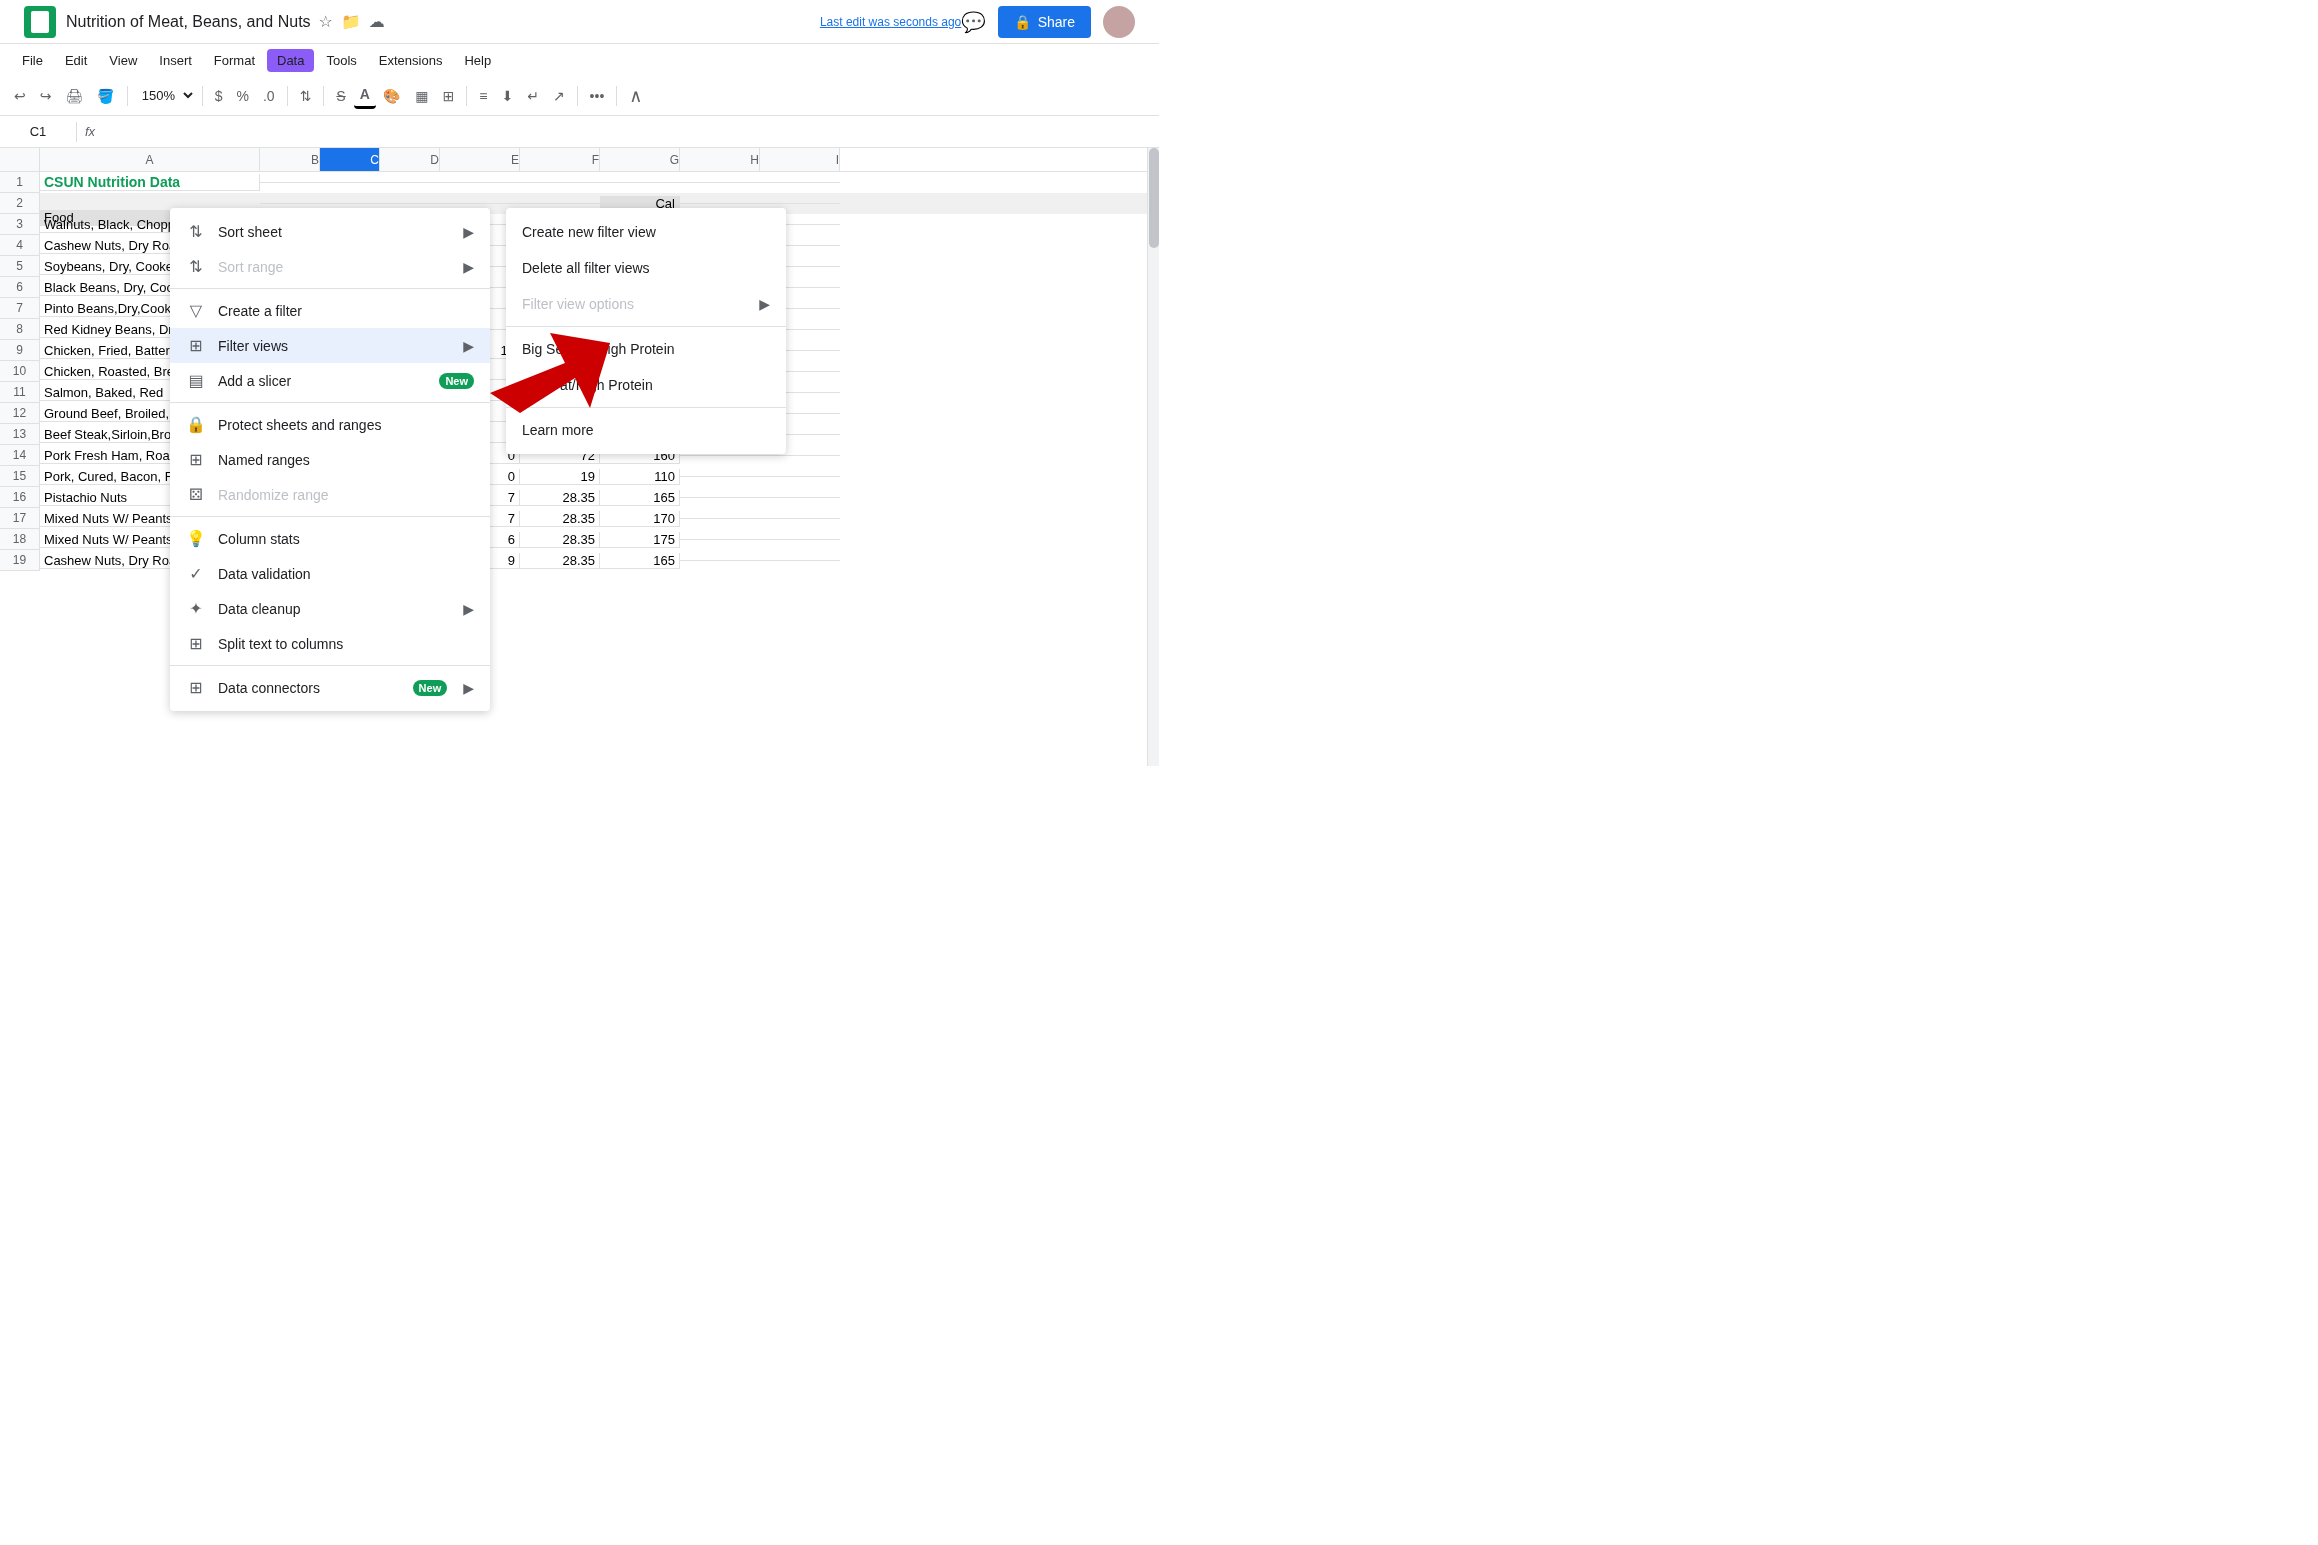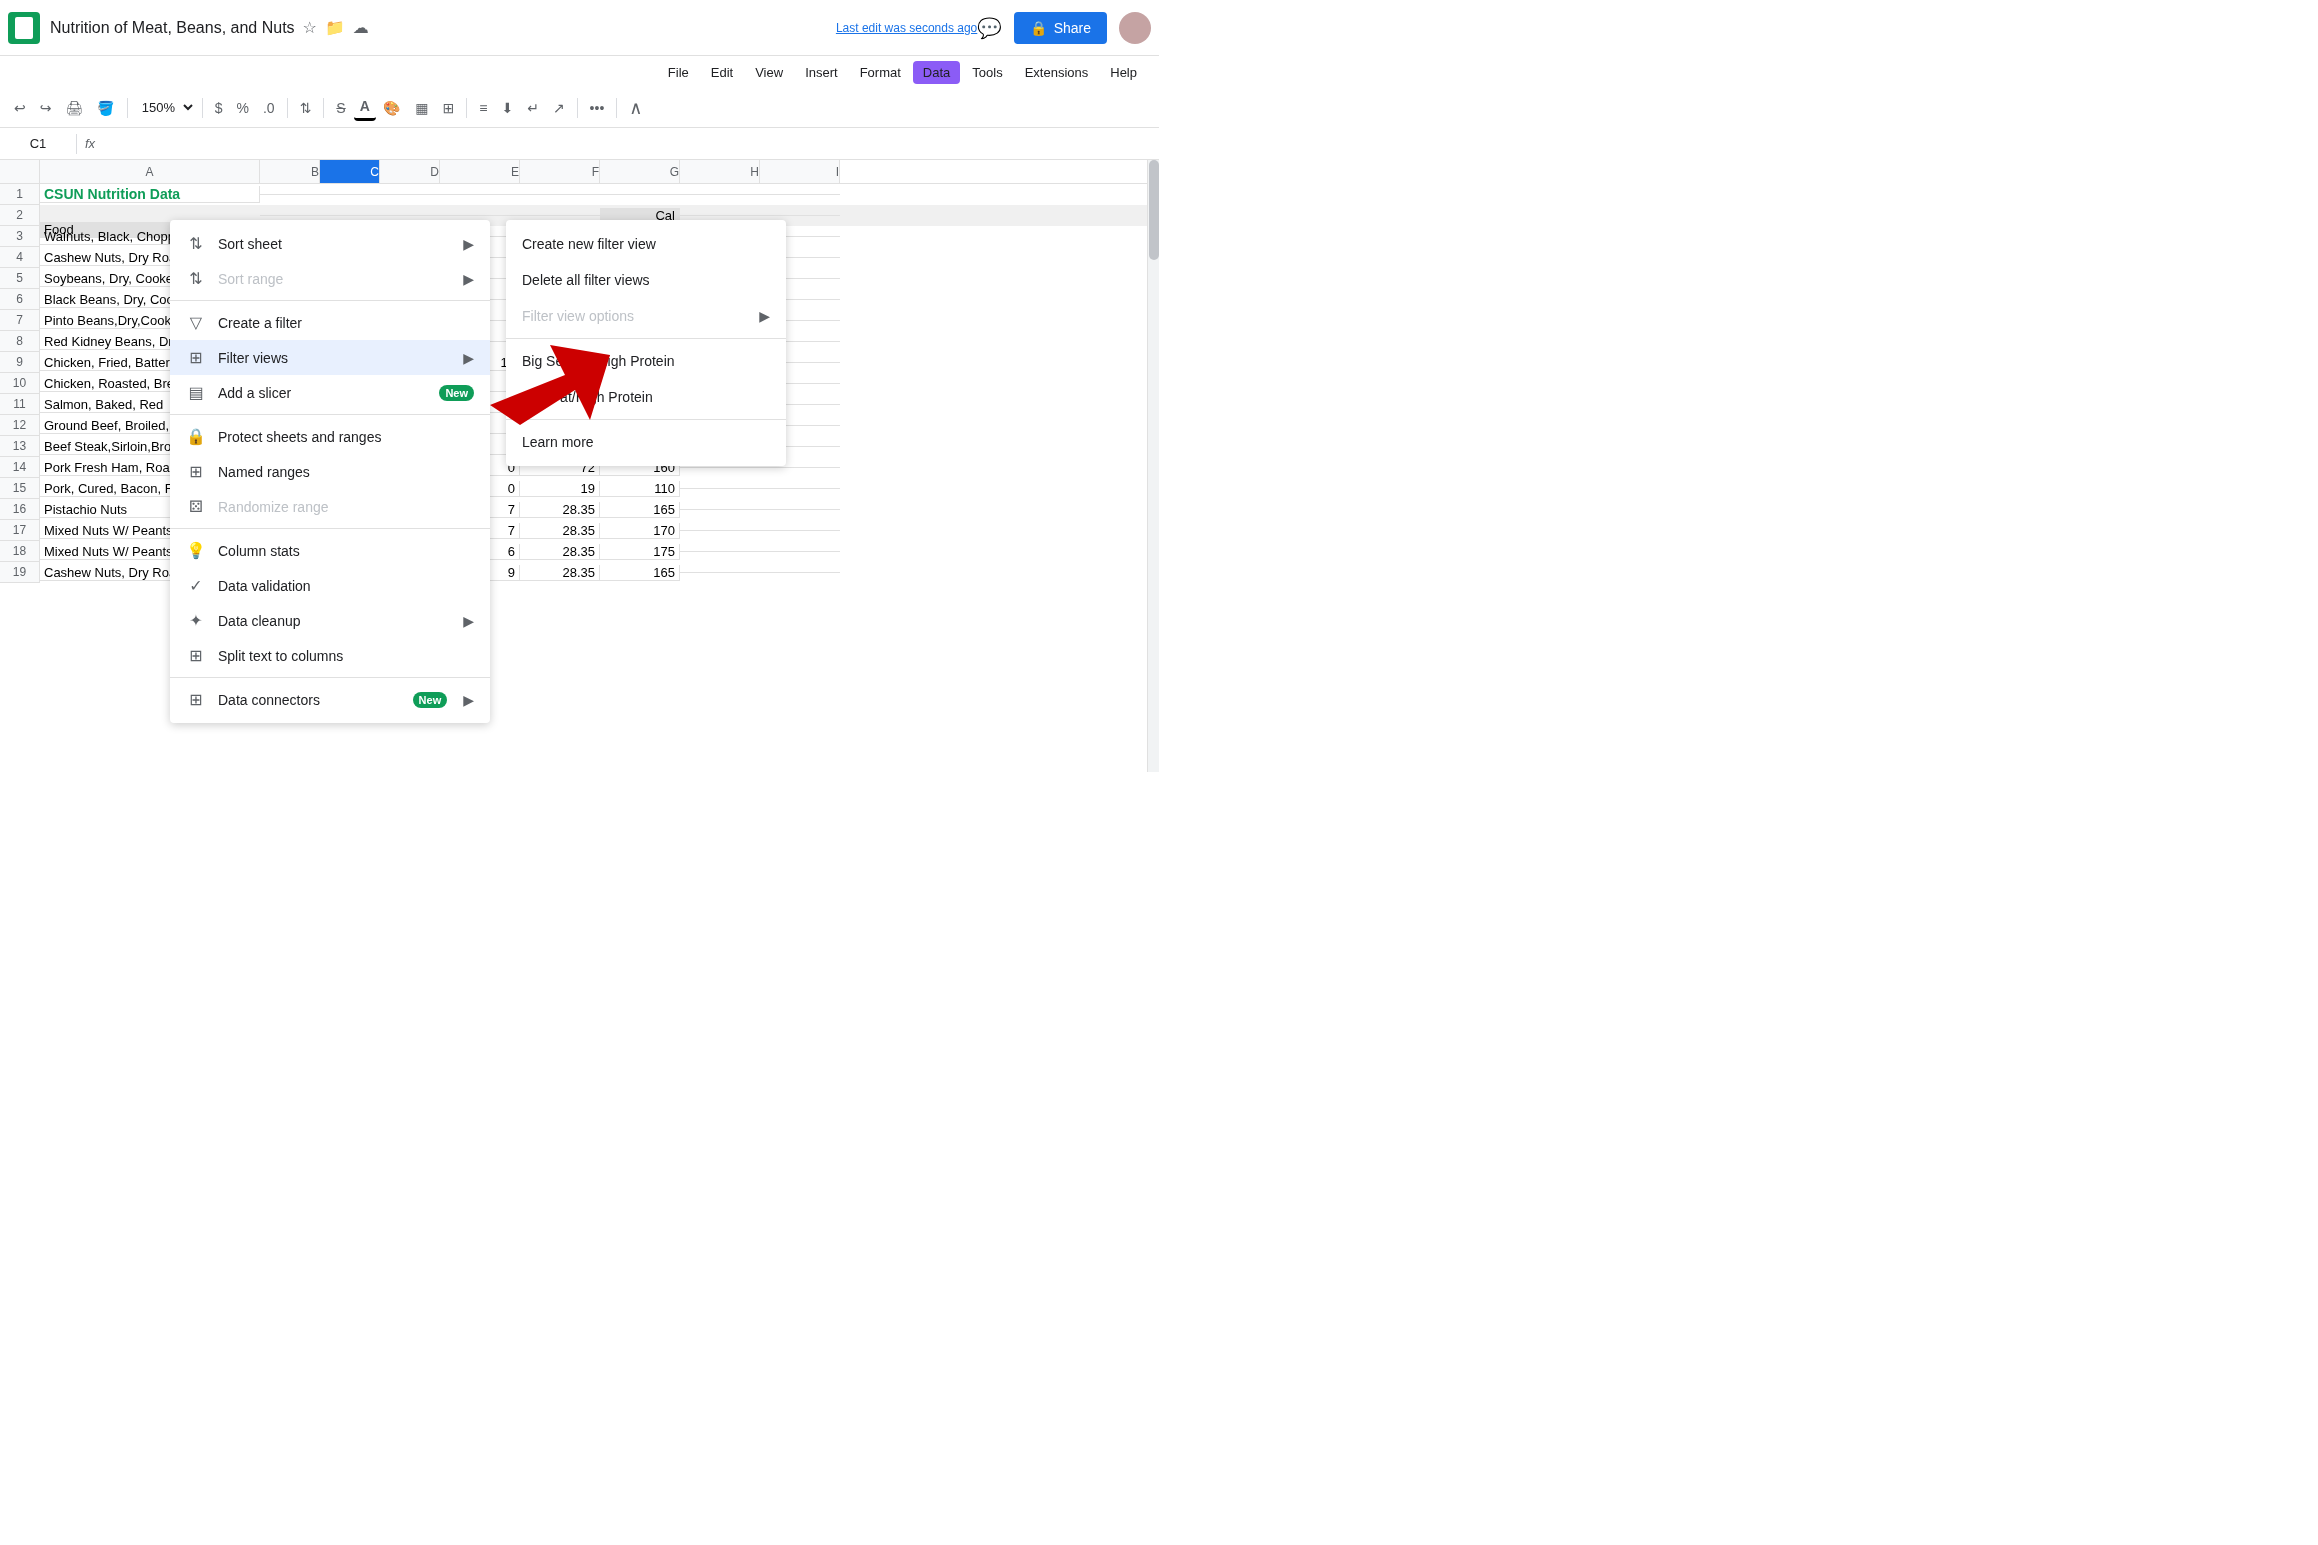--- a/index.html
+++ b/index.html
@@ -2,22 +2,22 @@
 <html><head>
   <meta charset="utf-8">
   <style>
     * { box-sizing: border-box; margin: 0; padding: 0; }
     body { font-family: Arial, sans-serif; font-size: 13px; background: #fff; overflow: hidden; width: 1159px; height: 772px; }
 
     
     .title-bar {
       display: flex;
       align-items: center;
-      padding: 6px 8px;
-      height: 56px;
+      padding: 6px 24px;
+      height: 44px;
       border-bottom: 1px solid #e0e0e0;
     }
     .sheets-logo {
       width: 32px; height: 32px;
       background: #0f9d58;
       border-radius: 4px;
       display: flex; align-items: center; justify-content: center;
       margin-right: 10px;
       flex-shrink: 0;
     }
@@ -50,21 +50,20 @@
       overflow: hidden;
     }
 
     
     .menu-bar {
       display: flex;
       align-items: center;
       padding: 0 12px;
       height: 32px;
       gap: 2px;
-      justify-content: flex-end;
     }
     .menu-item {
       padding: 4px 10px;
       font-size: 13px;
       color: #202124;
       cursor: pointer;
       border-radius: 4px;
     }
     .menu-item.data-active { background: #e8f0fe; }
 

